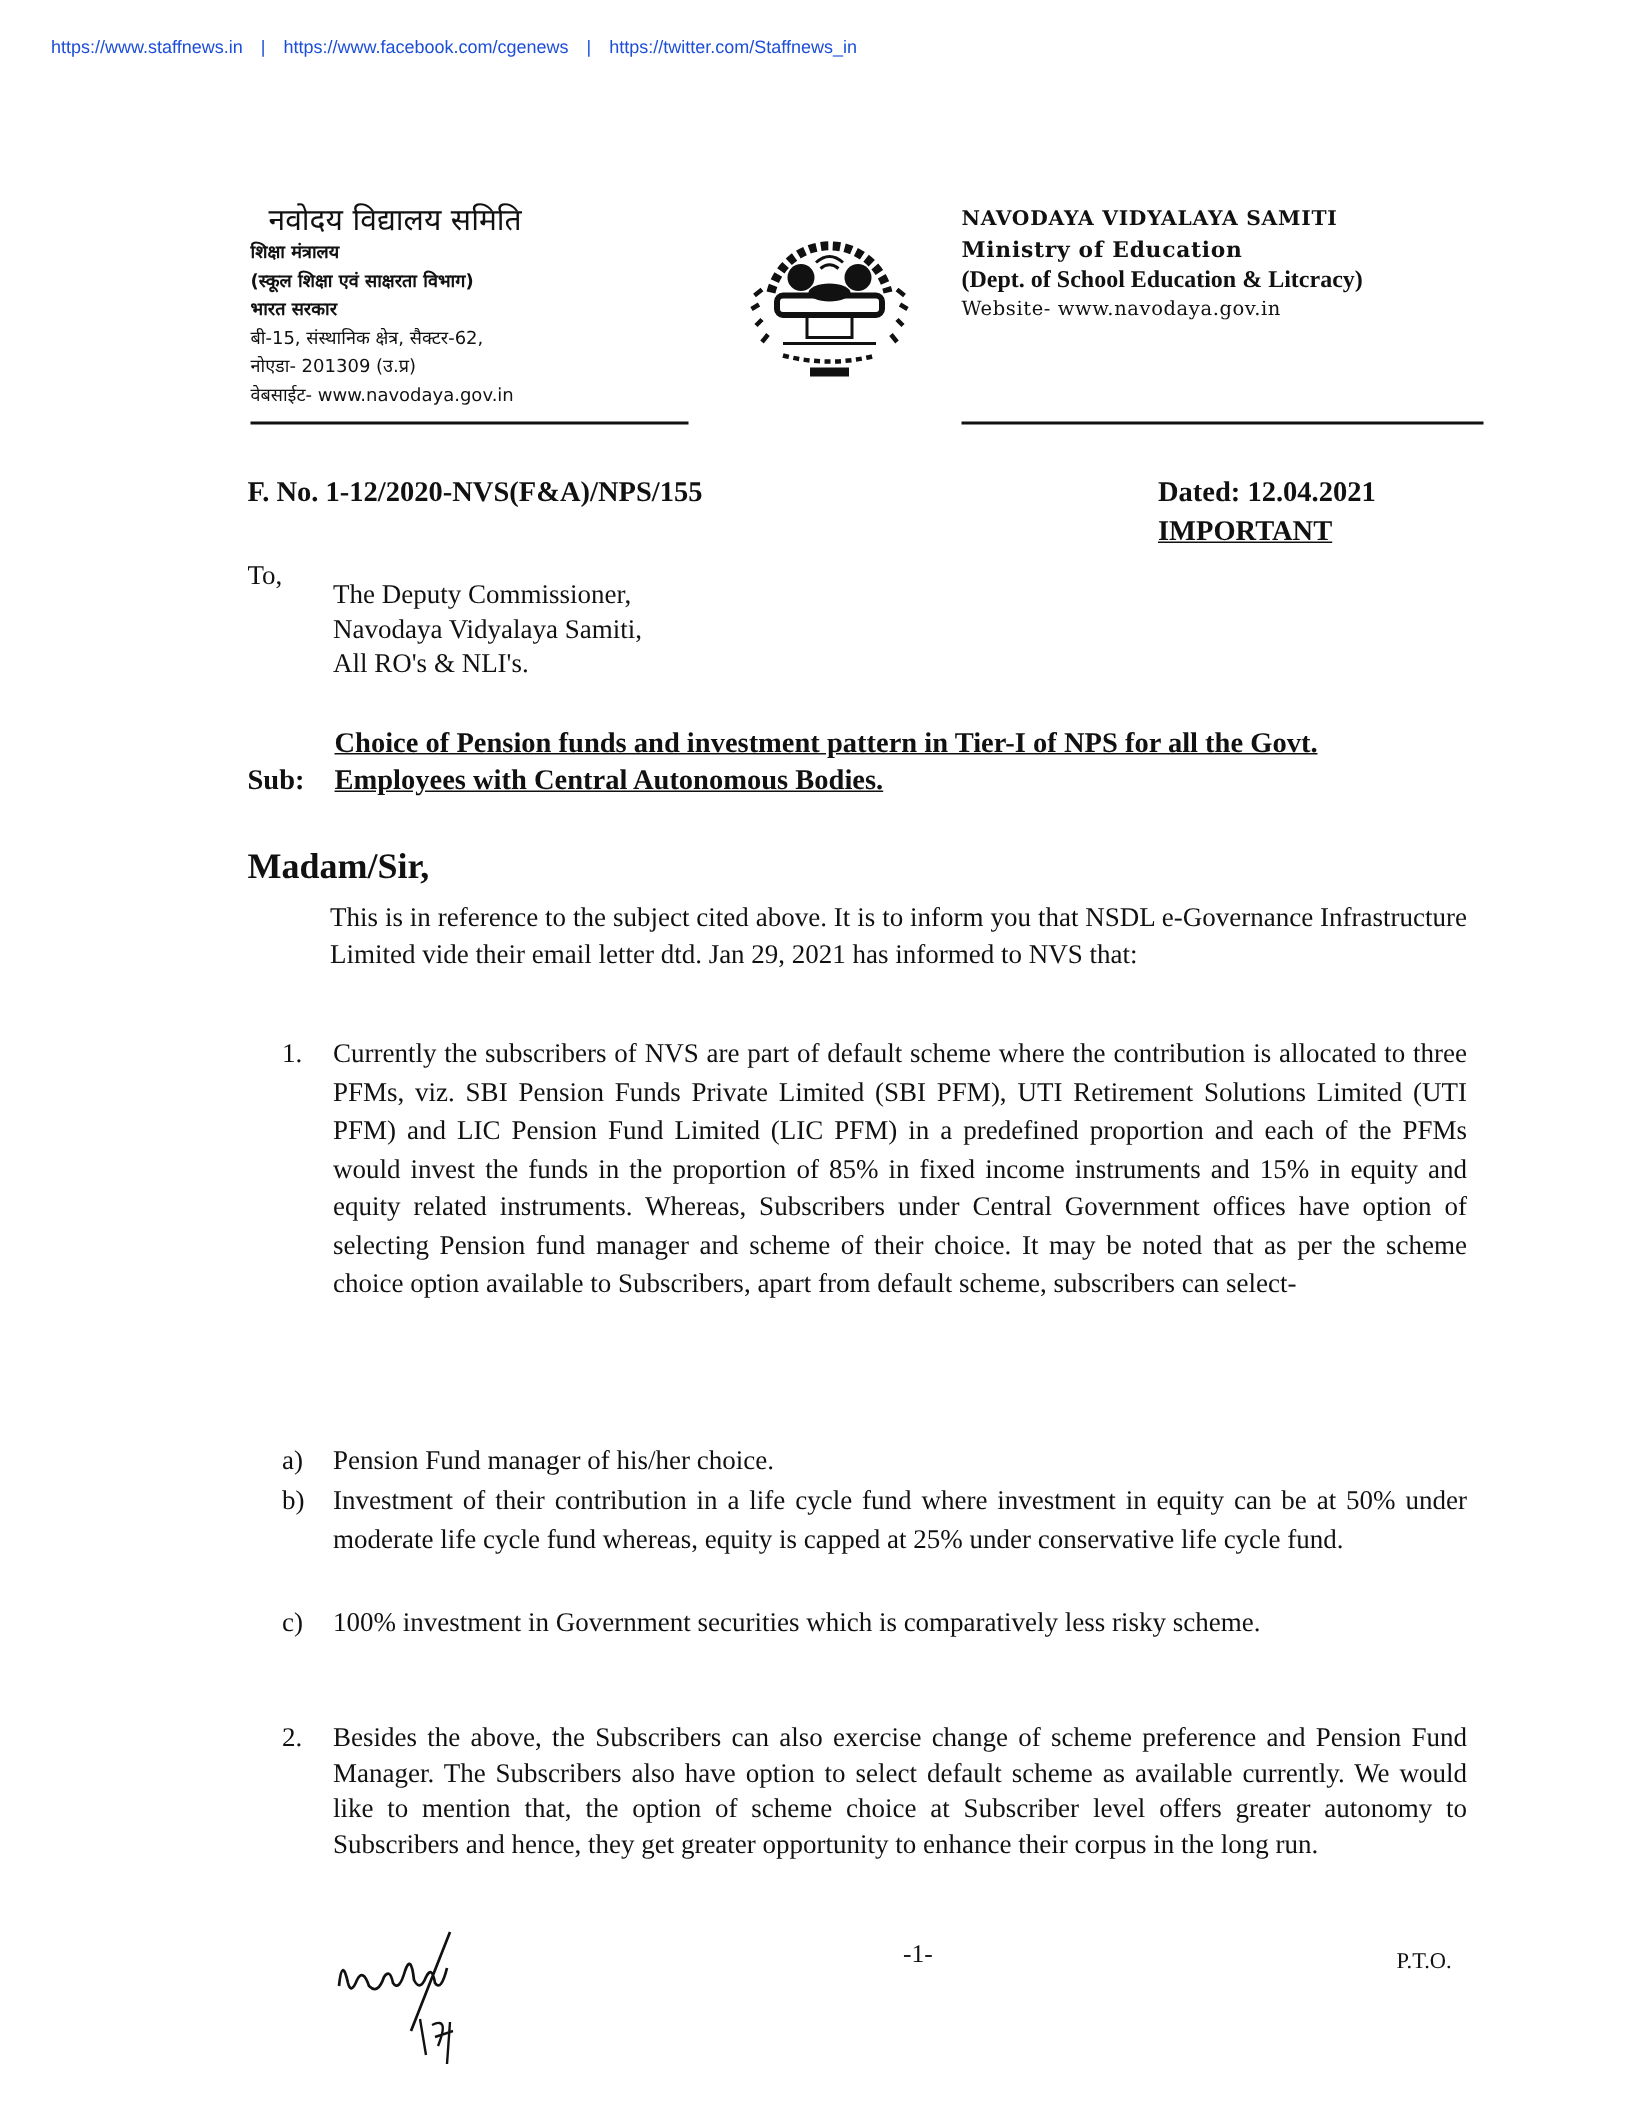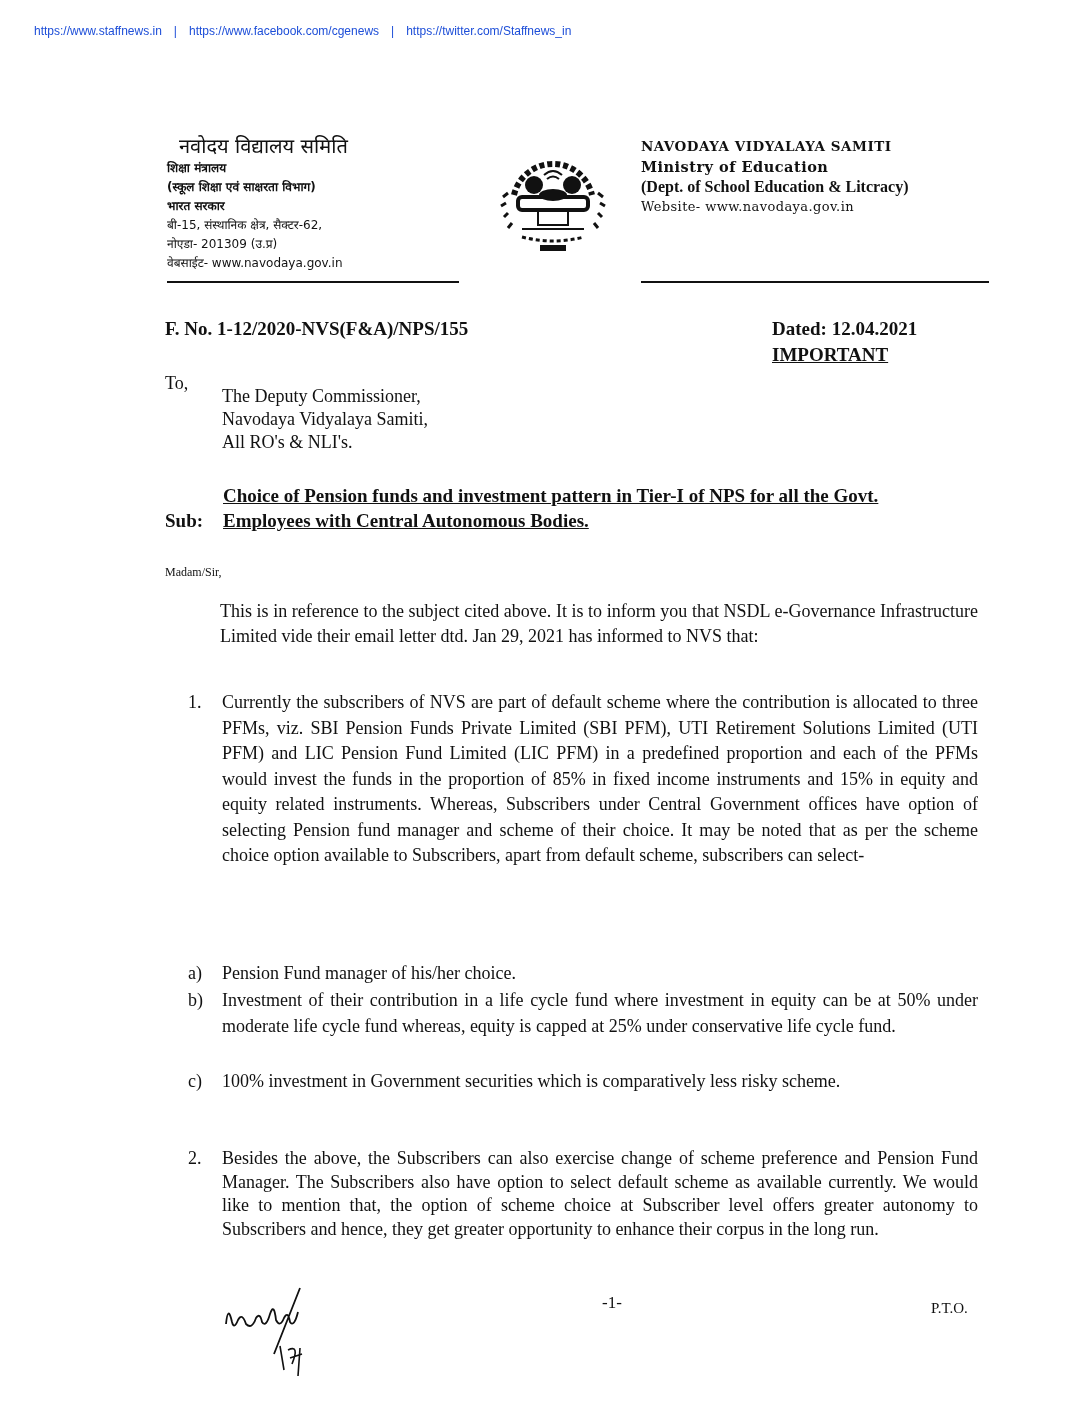--- a/index.html
+++ b/index.html
@@ -29,21 +29,21 @@
   .dated { position: absolute; left: 772px; top: 318px; font-family: "Liberation Serif", serif; font-weight: bold; font-size: 19px; }
   .important { position: absolute; left: 772px; top: 344px; font-family: "Liberation Serif", serif; font-weight: bold; font-size: 19px; text-decoration: underline; }
 
   .to { position: absolute; left: 165px; top: 373px; font-size: 18px; }
   .addr { position: absolute; left: 222px; top: 385px; font-size: 18px; line-height: 23px; }
 
   .sub { position: absolute; left: 165px; top: 483px; width: 790px; font-weight: bold; font-size: 19px; line-height: 25px; display: flex; align-items: flex-end; }
   .sub .lbl { width: 58px; flex: none; }
   .sub .txt { text-decoration: underline; }
 
-  .salut { position: absolute; left: 165px; top: 565px; font-size: 12px; }
+  .salut { position: absolute; left: 165px; top: 565px; font-size: 24px; font-weight: bold; }
 
   .para { position: absolute; left: 220px; top: 599px; width: 758px; font-size: 18px; line-height: 25px; text-align: justify; }
 
   .item { position: absolute; left: 188px; width: 790px; font-size: 18px; line-height: 25.5px; display: flex; }
   .item .num { width: 34px; flex: none; }
   .item .body { flex: 1; text-align: justify; }
 
   .subitem { position: absolute; left: 188px; width: 790px; font-size: 18px; line-height: 25.5px; display: flex; }
   .subitem .num { width: 34px; flex: none; }
   .subitem .body { flex: 1; text-align: justify; }

